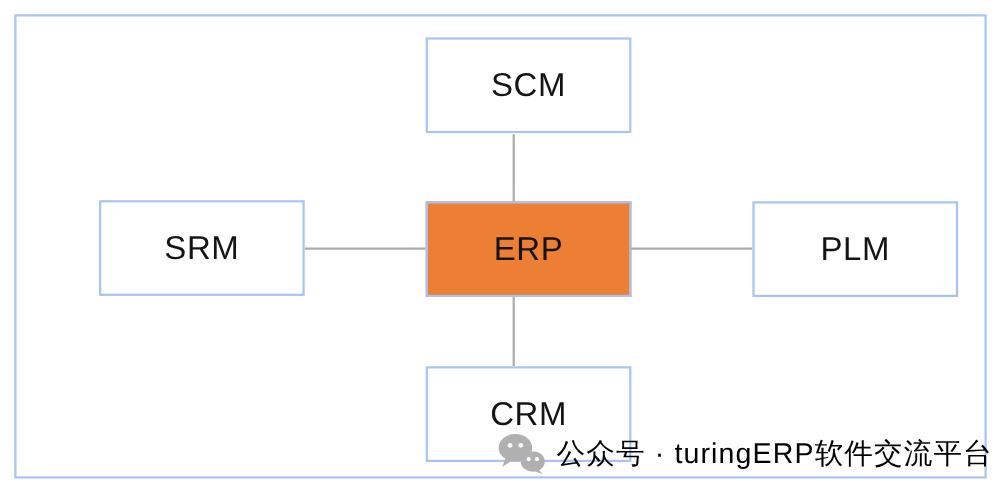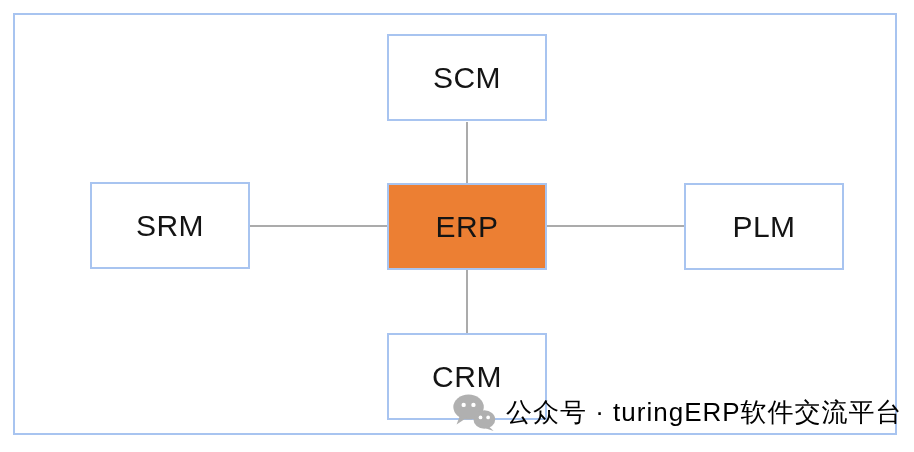--- a/index.html
+++ b/index.html
@@ -20,21 +20,21 @@
     left: 13px;
     top: 13px;
     width: 884px;
     height: 422px;
     border: 2px solid #A8C4F0;
     box-sizing: border-box;
     background: transparent;
   }
   .node {
     position: absolute;
-    width: 160px;
+    width: 187px;
     height: 87px;
     border: 2px solid #A8C4F0;
     box-sizing: border-box;
     background: #ffffff;
     display: flex;
     align-items: center;
     justify-content: center;
     font-size: 30px;
     color: #141414;
     letter-spacing: 0.5px;

